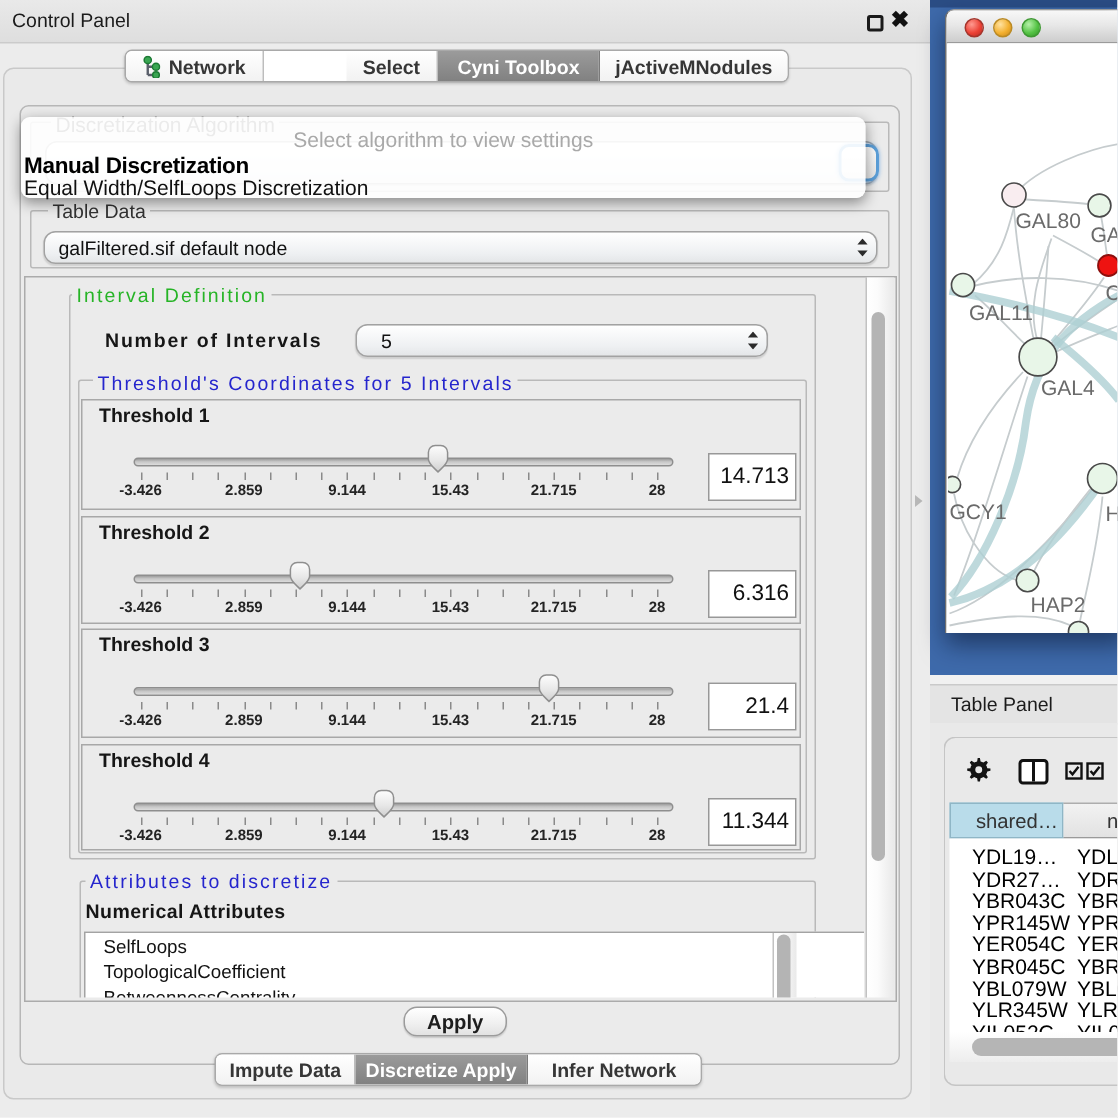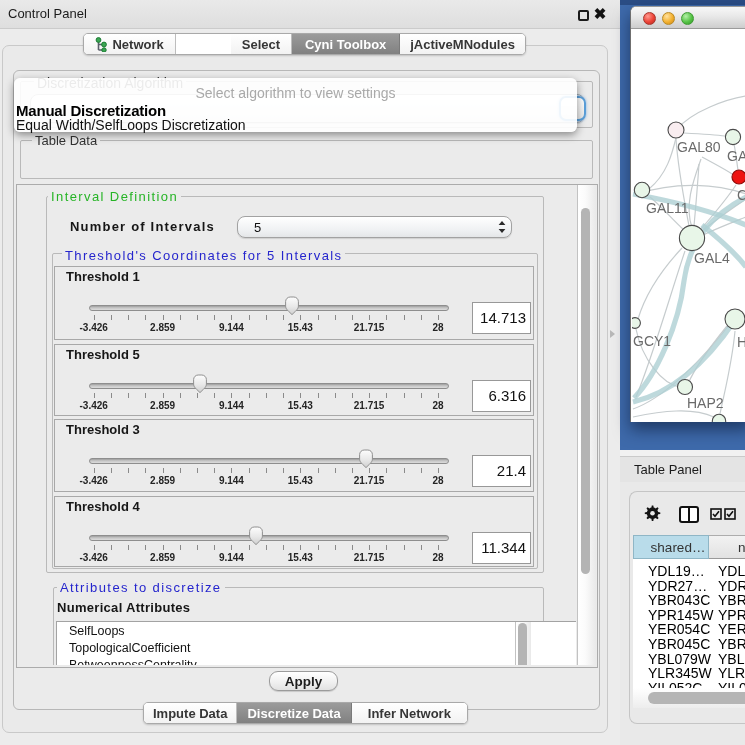--- a/index.html
+++ b/index.html
@@ -106,20 +106,27 @@
 <div class="s sel" style="width:108px;">Cyni Toolbox</div>
 <div class="s" style="width:126px;">jActiveMNodules</div>
 </div>
 <div class="group" style="left:20px;top:81px;width:571px;height:45px;">
       <span class="gl" style="left:13px;top:-6px;font-size:14px;">Discretization Algorithm</span>
     </div>
 <div class="combo" style="left:30px;top:94px;width:553px;height:27px;"></div>
 <div class="abs" style="left:559px;top:96px;width:23px;height:21px;border:2.5px solid #5b9fd9;border-radius:7px;box-shadow:0 0 3px #7fb2e6;background:linear-gradient(#fff,#e8e8e8);"></div>
 <div class="group" style="left:20px;top:140px;width:571px;height:37px;">
       <span class="gl" style="left:11px;">Table Data</span>
+    </div>
+<div class="combo" style="left:29px;top:154px;width:554px;height:20px;">
+      <span class="ct">galFiltered.sif default node</span>
+      <svg width="8" height="12" viewBox="0 0 8 12">
+        <path d="M4 0 L7.4 4 L0.6 4 Z" fill="#2b2b2b"></path>
+        <path d="M4 12 L7.4 8 L0.6 8 Z" fill="#2b2b2b"></path>
+      </svg>
     </div>
 <div class="abs" style="left:16px;top:184px;width:580px;height:482px;border:1px solid #ababab;background:#ebebeb;"></div>
 <div class="abs" style="left:17px;top:185px;width:559px;height:480px;overflow:hidden;">
 <div style="position:absolute;left:-17px;top:-185px;width:596px;height:745px;">
 <div class="group" style="left:46px;top:196px;width:496px;height:375px;">
           <span class="gl green" style="left:1px;">Interval Definition</span>
         </div>
 <div class="abs" style="left:70px;top:219px;font-size:13px;font-weight:700;color:#161616;letter-spacing:1.2px;">Number of Intervals</div>
 <div class="combo" style="left:237px;top:216px;width:273px;height:20px;">
           <span class="ct" style="left:16px;">5</span>
@@ -169,21 +176,21 @@
           </div>
 <div class="tickl" style="left:8.7px;top:55px;">-3.426</div>
 <div class="tickl" style="left:77.6px;top:55px;">2.859</div>
 <div class="tickl" style="left:146.4px;top:55px;">9.144</div>
 <div class="tickl" style="left:215.3px;top:55px;">15.43</div>
 <div class="tickl" style="left:284.1px;top:55px;">21.715</div>
 <div class="tickl" style="left:353.0px;top:55px;">28</div>
 <div class="tfield" style="left:417px;top:35px;">14.713</div>
 </div>
 <div class="tbox" style="left:54px;top:344px;width:478px;height:70px;">
-<div class="tlabel">Threshold 5</div>
+<div class="tlabel">Threshold 2</div>
 <div class="track" style="left:34px;top:38px;width:358px;"></div>
 <svg class="thumb" style="left:137.4px;top:29px;" width="16" height="20" viewBox="0 0 16 20">
             <defs>
               <linearGradient id="tg2" x1="0" y1="0" x2="0" y2="1">
                 <stop offset="0" stop-color="#fdfdfd"></stop>
                 <stop offset="0.55" stop-color="#e8e8e8"></stop>
                 <stop offset="1" stop-color="#cfcfcf"></stop>
               </linearGradient>
             </defs>
             <path d="M8 18.6 C5.2 15.8 1.6 13.2 1.6 10.2 L1.6 5.6 C1.6 3.1 3.6 1 6.2 1 L9.8 1 C12.4 1 14.4 3.1 14.4 5.6 L14.4 10.2 C14.4 13.2 10.8 15.8 8 18.6 Z" fill="url(#tg2)" stroke="#8f8f8f" stroke-width="1"></path>
@@ -319,21 +326,21 @@
           <div class="vchan" style="left:458px;top:0;width:15px;height:60px;"></div>
           <div class="vthumb" style="left:461px;top:1px;width:9px;height:59px;border-radius:4.5px 4.5px 0 0;"></div>
         </div>
 </div>
     </div>
 <div class="vchan" style="left:577px;top:185px;width:18px;height:480px;"></div>
 <div class="vthumb" style="left:581px;top:208px;width:9px;height:366px;"></div>
 <div id="apply">Apply</div>
 <div class="seg" style="left:143px;top:702px;width:323px;height:20px;">
 <div class="s" style="width:93px;">Impute Data</div>
-<div class="s sel" style="width:114px;">Discretize Data</div>
+<div class="s sel" style="width:114px;">Discretize Apply</div>
 <div class="s" style="width:116px;">Infer Network</div>
 </div>
 <div class="abs" style="left:610px;top:330px;width:0;height:0;border-top:4px solid transparent;border-bottom:4px solid transparent;border-left:5px solid #b8b8b8;"></div>
 <div id="bluearea"></div>
     <div id="bluetop"></div>
 <div id="netwin">
       <div id="nettitle">
         <div class="tl" style="left:12px;background:radial-gradient(circle at 35% 30%,#ff9a90,#ec4236 55%,#b02c24);border:1px solid #a5352c;"></div>
         <div class="tl" style="left:31px;background:radial-gradient(circle at 35% 30%,#ffe2a0,#f3b02f 55%,#c4841a);border:1px solid #ba8a24;"></div>
         <div class="tl" style="left:50px;background:radial-gradient(circle at 35% 30%,#b5f0a8,#55c345 55%,#359428);border:1px solid #3f9a33;"></div>

